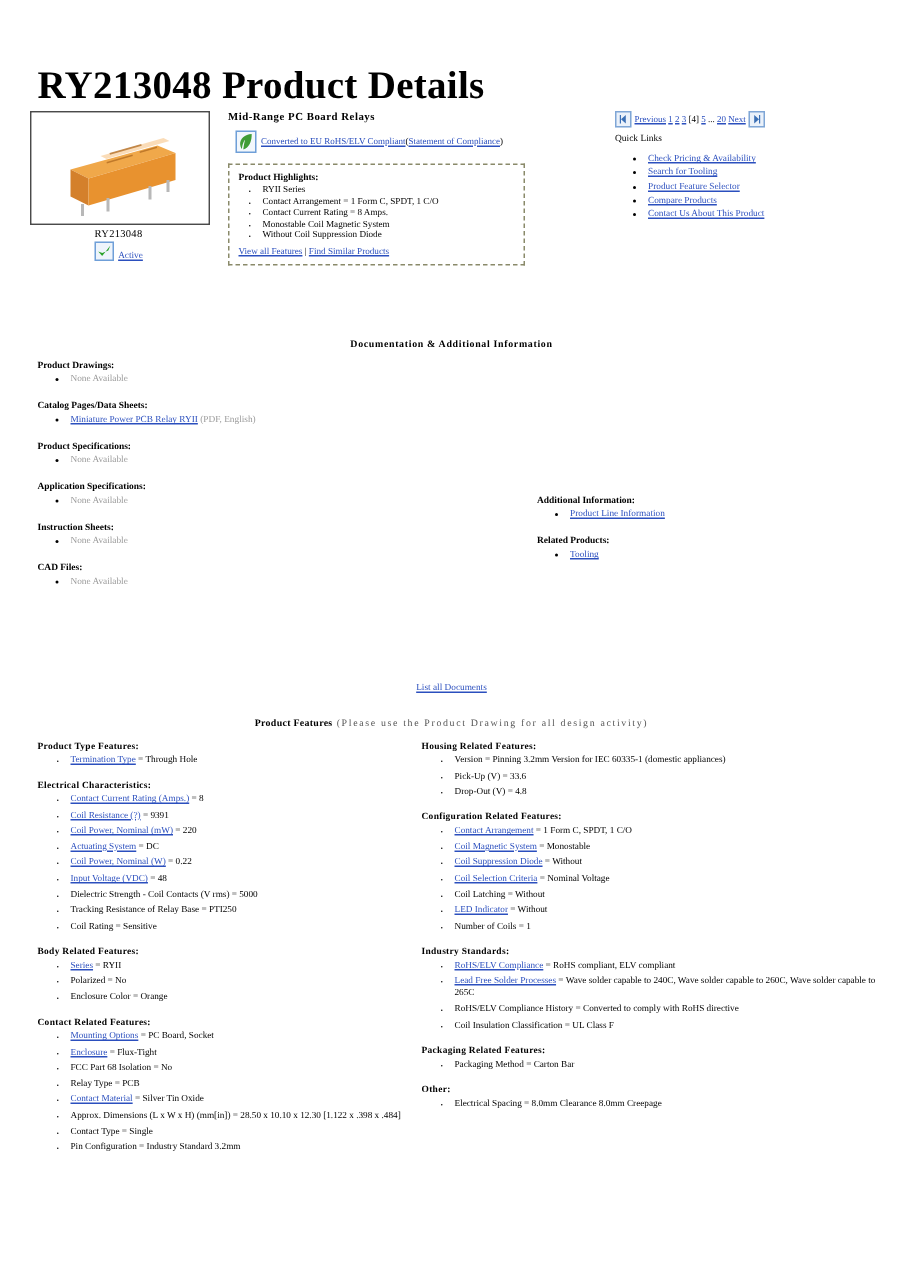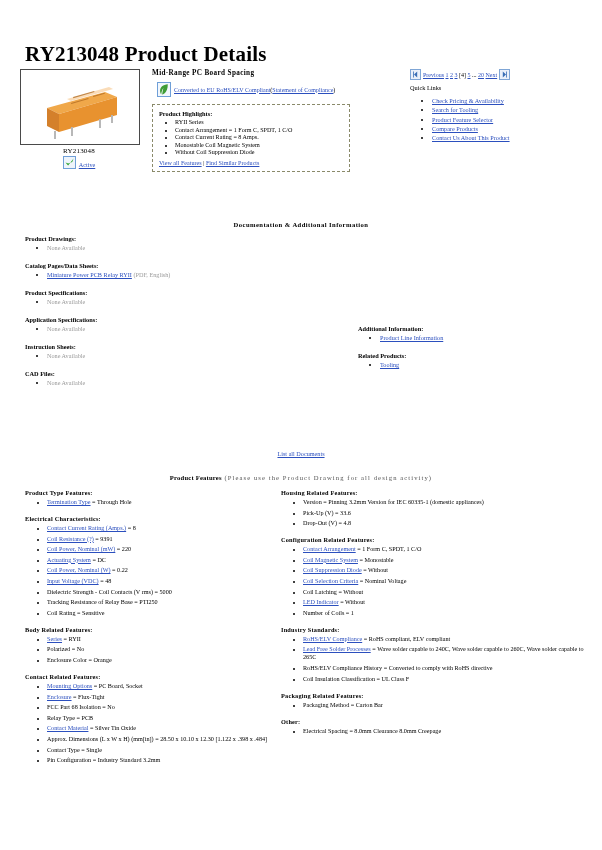--- a/index.html
+++ b/index.html
@@ -18,21 +18,21 @@
   }
   .page {
     width: 602px;
     min-height: 850px;
     padding: 0;
     box-sizing: border-box;
     position: relative;
   }
   h1.page-title {
     font-family: "Liberation Serif", "DejaVu Serif", serif;
-    font-size: 21px;
+    font-size: 26px;
     font-weight: bold;
     margin: 0;
     padding: 42px 0 0 25px;
     letter-spacing: 0.2px;
   }
   a {
     color: #2b4fbe;
     text-decoration: underline;
   }
   .greytext { color: #9a9a9a; }
@@ -230,21 +230,21 @@
 
     <div class="prod-status">
       <span class="check-box">
         <svg width="11" height="11" viewBox="0 0 11 11">
           <path d="M1.5 5.6 L4.1 8.6 L9.6 1.6 L8.2 5.0 L4.2 6.6 Z" fill="#2aa22a"></path>
         </svg>
       </span><a class="status-link" href="#">Active</a>
     </div>
 
     <div class="mid-col">
-      <div class="mid-title">Mid-Range PC Board Spacing</div>
+      <div class="mid-title">Mid-Range PC Board Relays</div>
 
       <div class="rohs-row">
         <span class="leaf-box">
           <svg width="12" height="13" viewBox="0 0 12 13">
             <path d="M9.8 1.3 C5.2 1.6 1.8 4.2 2.1 8.4 C2.3 10.5 3.3 11.4 3.3 11.4 C3.3 11.4 3.4 7.6 5.4 5.0 C4.6 8.0 4.2 11.6 4.2 11.6 C4.2 11.6 9.9 10.6 9.8 1.3 Z" fill="#3f9c35"></path>
           </svg>
         </span>
         <a href="#">Converted to EU RoHS/ELV Compliant</a>
         <span>(</span>
           <a href="#">Statement of Compliance</a>

